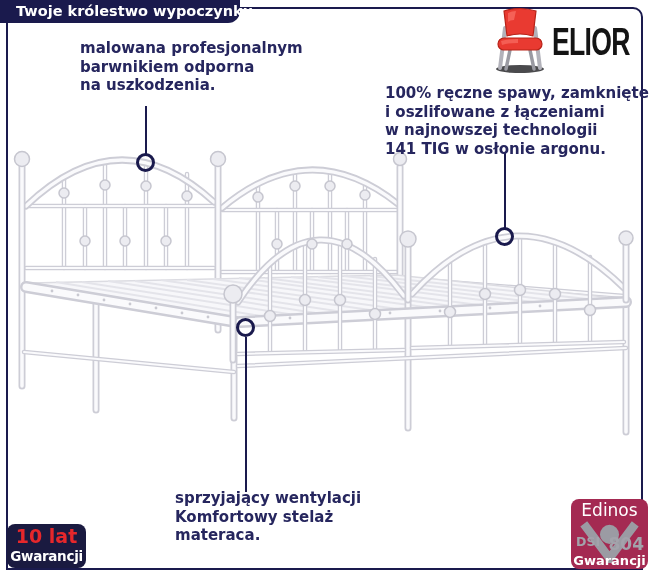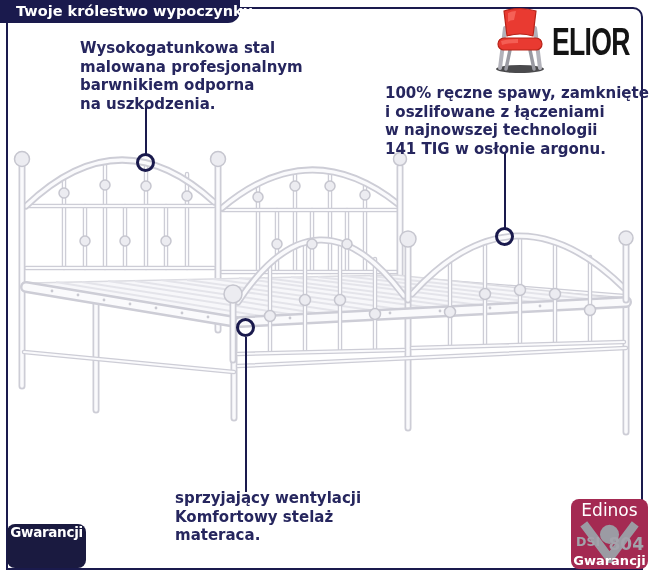--- a/index.html
+++ b/index.html
@@ -272,21 +272,20 @@
       <circle class="ball" cx="375" cy="314" r="5.5"></circle>
     <circle class="ball" cx="450" cy="312" r="5.5"></circle>
       <circle class="ball" cx="485" cy="294" r="5.5"></circle>
     <circle class="ball" cx="520" cy="290" r="5.5"></circle>
       <circle class="ball" cx="555" cy="294" r="5.5"></circle>
     <circle class="ball" cx="590" cy="310" r="5.5"></circle>
   </g>
 </svg>
 
 <div class="note note-steel">
-  <div>Wysokogatunkowa stal</div>
   <div>malowana profesjonalnym</div>
   <div>barwnikiem odporna</div>
   <div>na uszkodzenia.</div>
 </div>
 <div class="cline cline-steel"></div>
 <div class="marker marker-steel"></div>
 
 <div class="note note-welds">
   <div>100% ręczne spawy, zamknięte</div>
   <div>i oszlifowane z łączeniami</div>
@@ -298,20 +297,21 @@
 
 <div class="note note-base">
   <div>sprzyjający wentylacji</div>
   <div>Komfortowy stelaż</div>
   <div>materaca.</div>
 </div>
 <div class="cline cline-base"></div>
 <div class="marker marker-base"></div>
 
 <div class="warranty">
+  <span class="w-top">10 lat</span>
   <span class="w-bottom">Gwarancji</span>
 </div>
 
 <div class="standards">
   <span class="s-brand">Edinos</span>
   <span class="s-check">
     <svg width="61" height="42" viewBox="0 0 64 42">
       <path d="M5,2 L32,38 L59,2" stroke="#9b9ba3" stroke-width="9" fill="none"></path>
       <circle cx="32" cy="13" r="10" fill="#9b9ba3"></circle>
     </svg>

